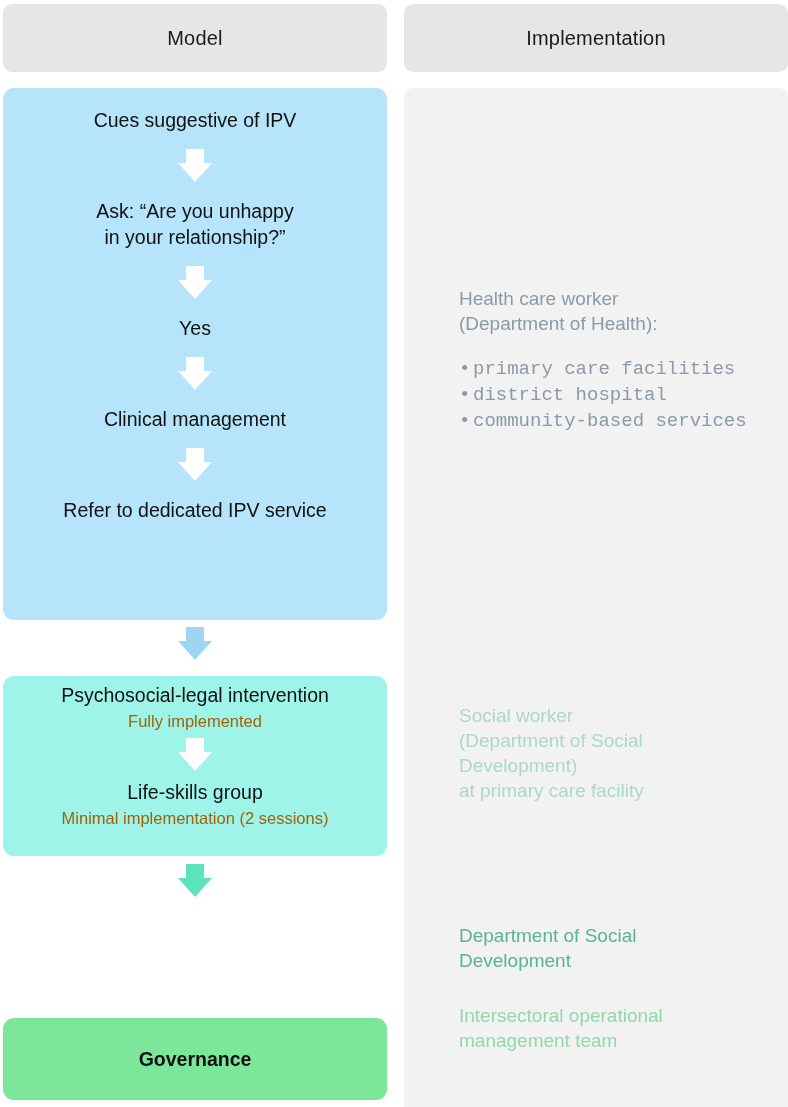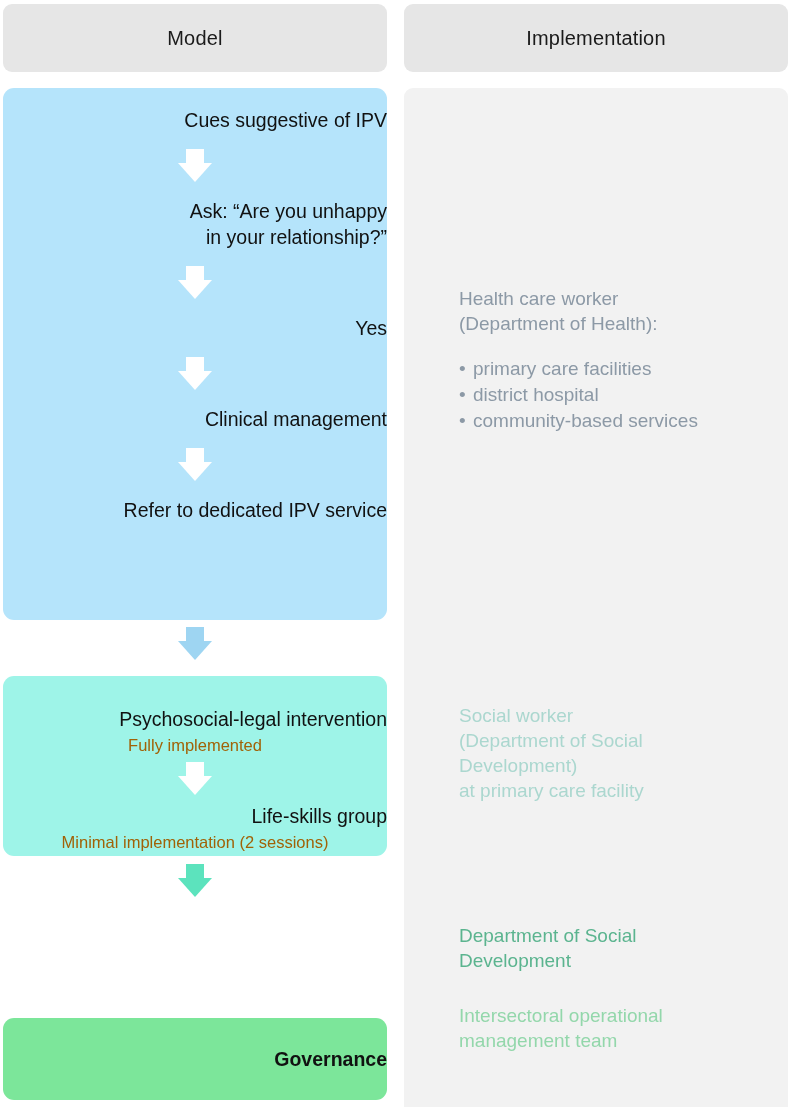--- a/index.html
+++ b/index.html
@@ -60,20 +60,21 @@
     left: 55px;
     width: 320px;
     font-size: 19px;
     line-height: 25px;
   }
   .impl-block .impl-title { margin: 0; }
   .impl-list {
     list-style: none;
     margin: 20px 0 12px 0;
     padding: 0;
+    font-family: Liberation Mono, monospace;
   }
   .impl-list li {
     position: relative;
     padding-left: 14px;
     line-height: 26px;
   }
   .impl-list li::before {
     content: "\2022";
     position: absolute;
     left: 0;
@@ -102,21 +103,20 @@
   }
   .stage.blue  { background: #b5e4fb; top: 88px;  height: 532px; }
   .stage.teal  { background: #9ef4e8; top: 676px; height: 180px; }
   .stage.teal2 { background: #73efcf; top: 913px; height: 90px;  }
   .stage.green { background: #7ce69a; top: 1018px; height: 82px; font-weight: bold; }
 
   .step {
     color: #111111;
     font-size: 19.5px;
     line-height: 26px;
-    text-align: right;
   }
   .step-sub {
     color: #136f8e;
     font-size: 16.5px;
     line-height: 22px;
     margin-top: 2px;
   }
   .stage.teal .step-sub, .stage.teal2 .step-sub { color: #a16207; }
 
   
@@ -149,21 +149,21 @@
   .connector {
     position: absolute;
     left: 0;
     width: 384px;
   }
   #connector-blue { top: 627px; }
   #connector-teal { top: 864px; }
 
   .blue-flow { padding-top: 19px; }
   .blue-flow .gap { height: 16px; }
-  .teal-flow { padding-top: 6px; margin-top: 24px; }
+  .teal-flow { padding-top: 6px; }
 </style>
 </head>
 <body>
 
 <div class="figure">
 
   <div class="header-row">
     <div class="col-header model">
       <span>Model</span>
     </div>

